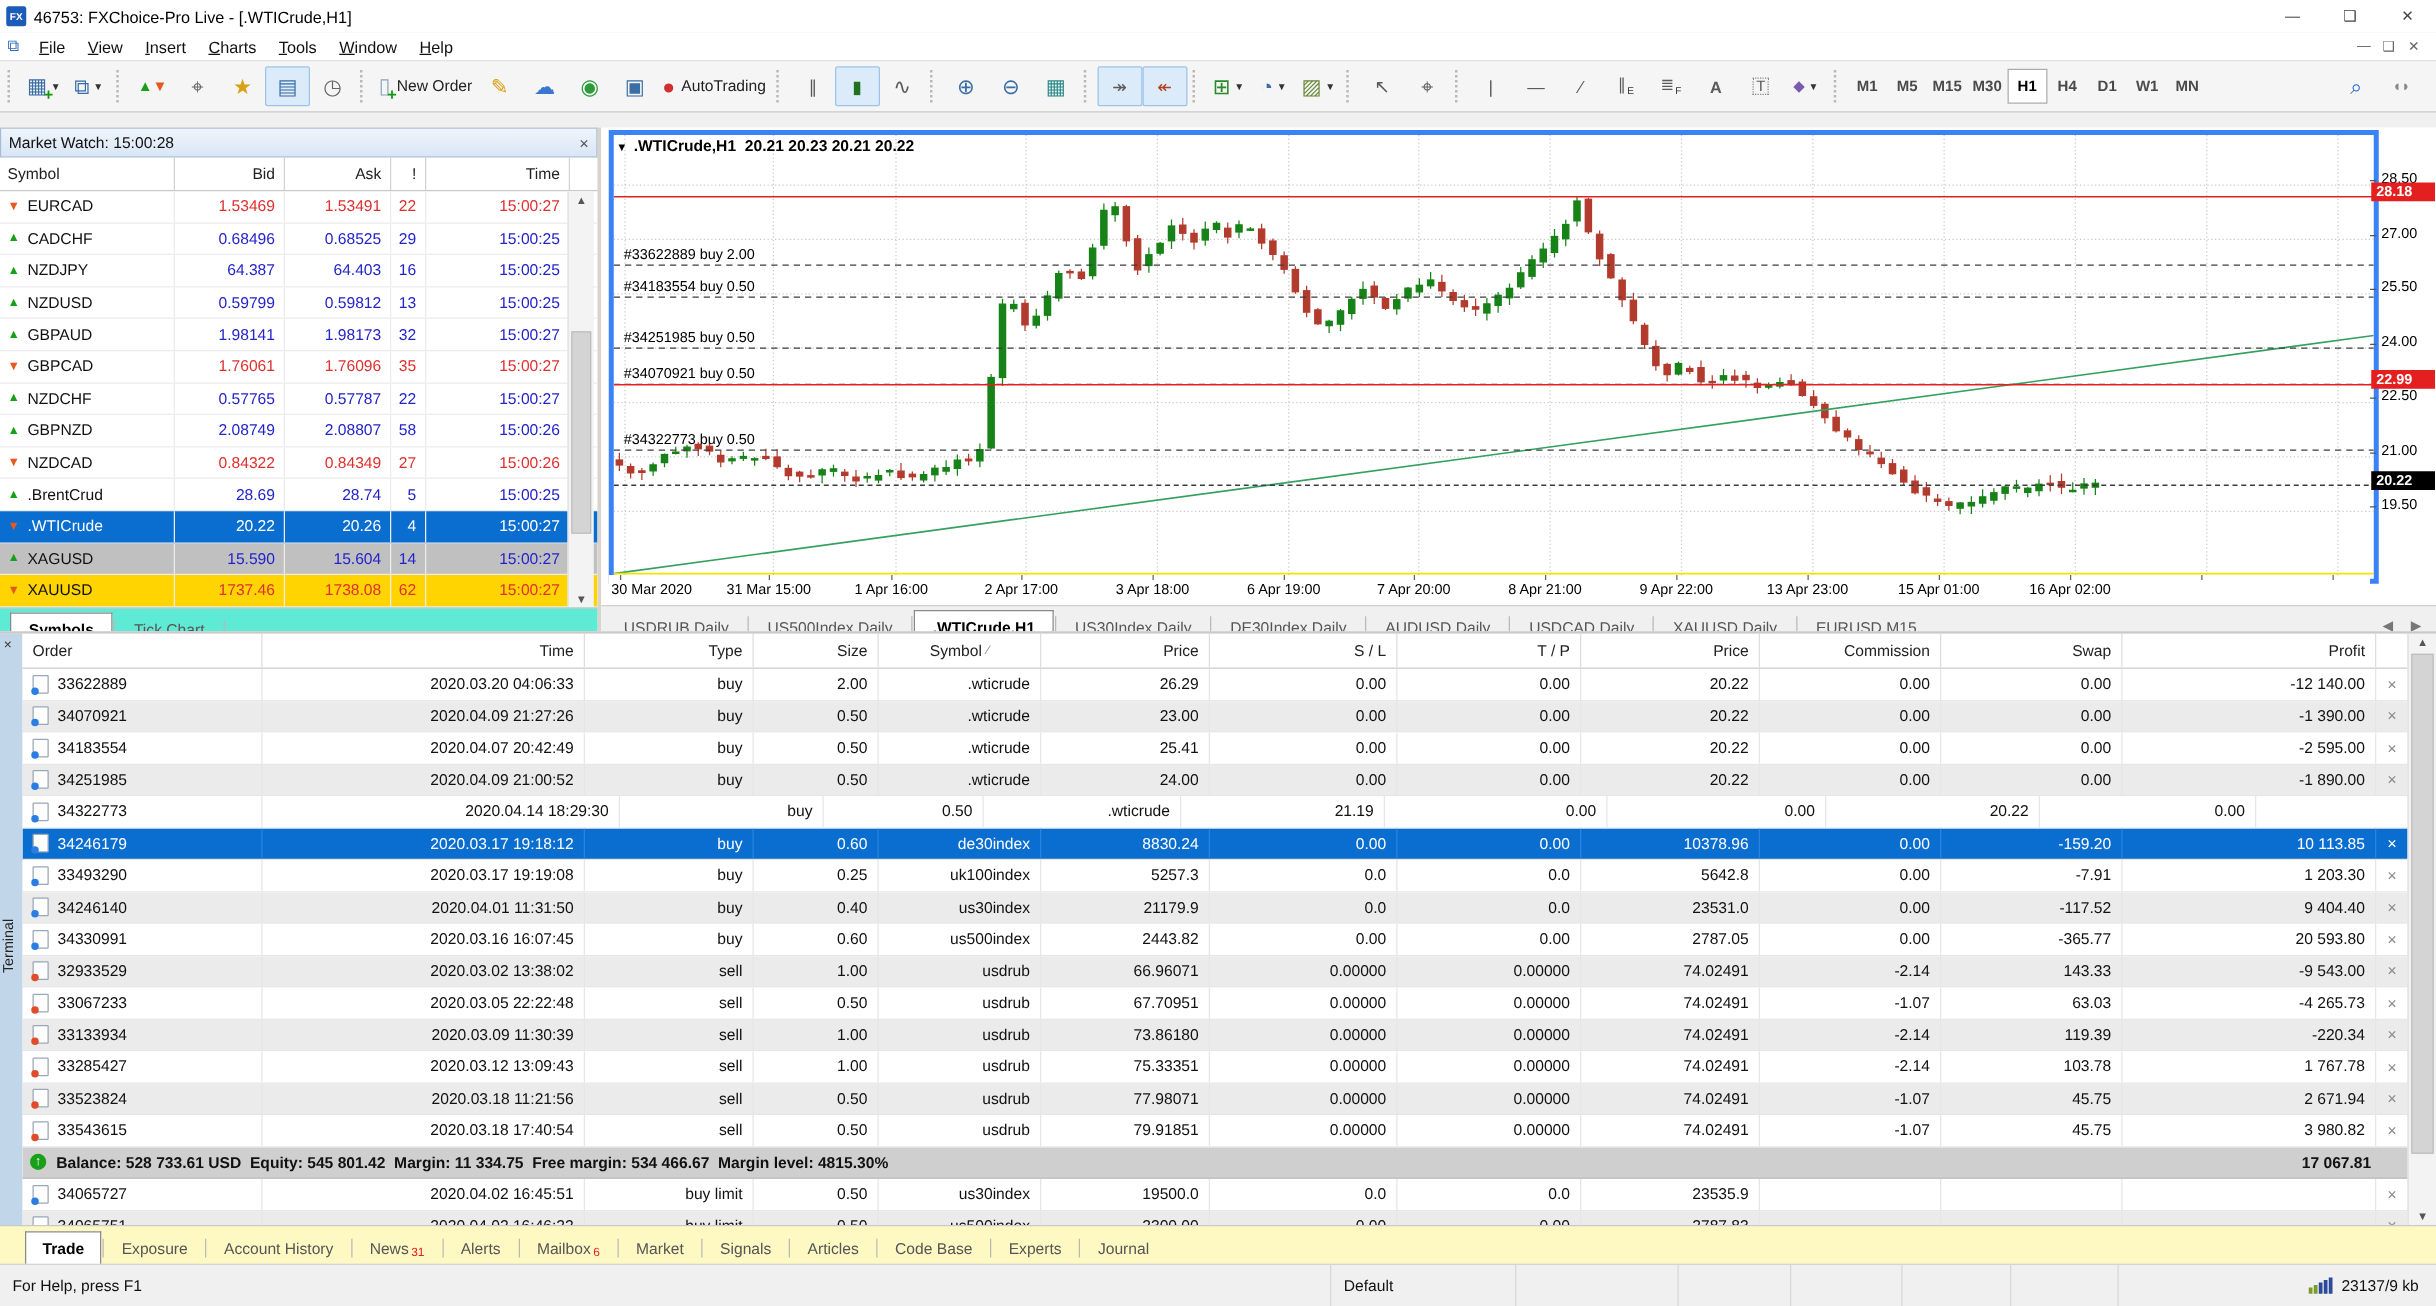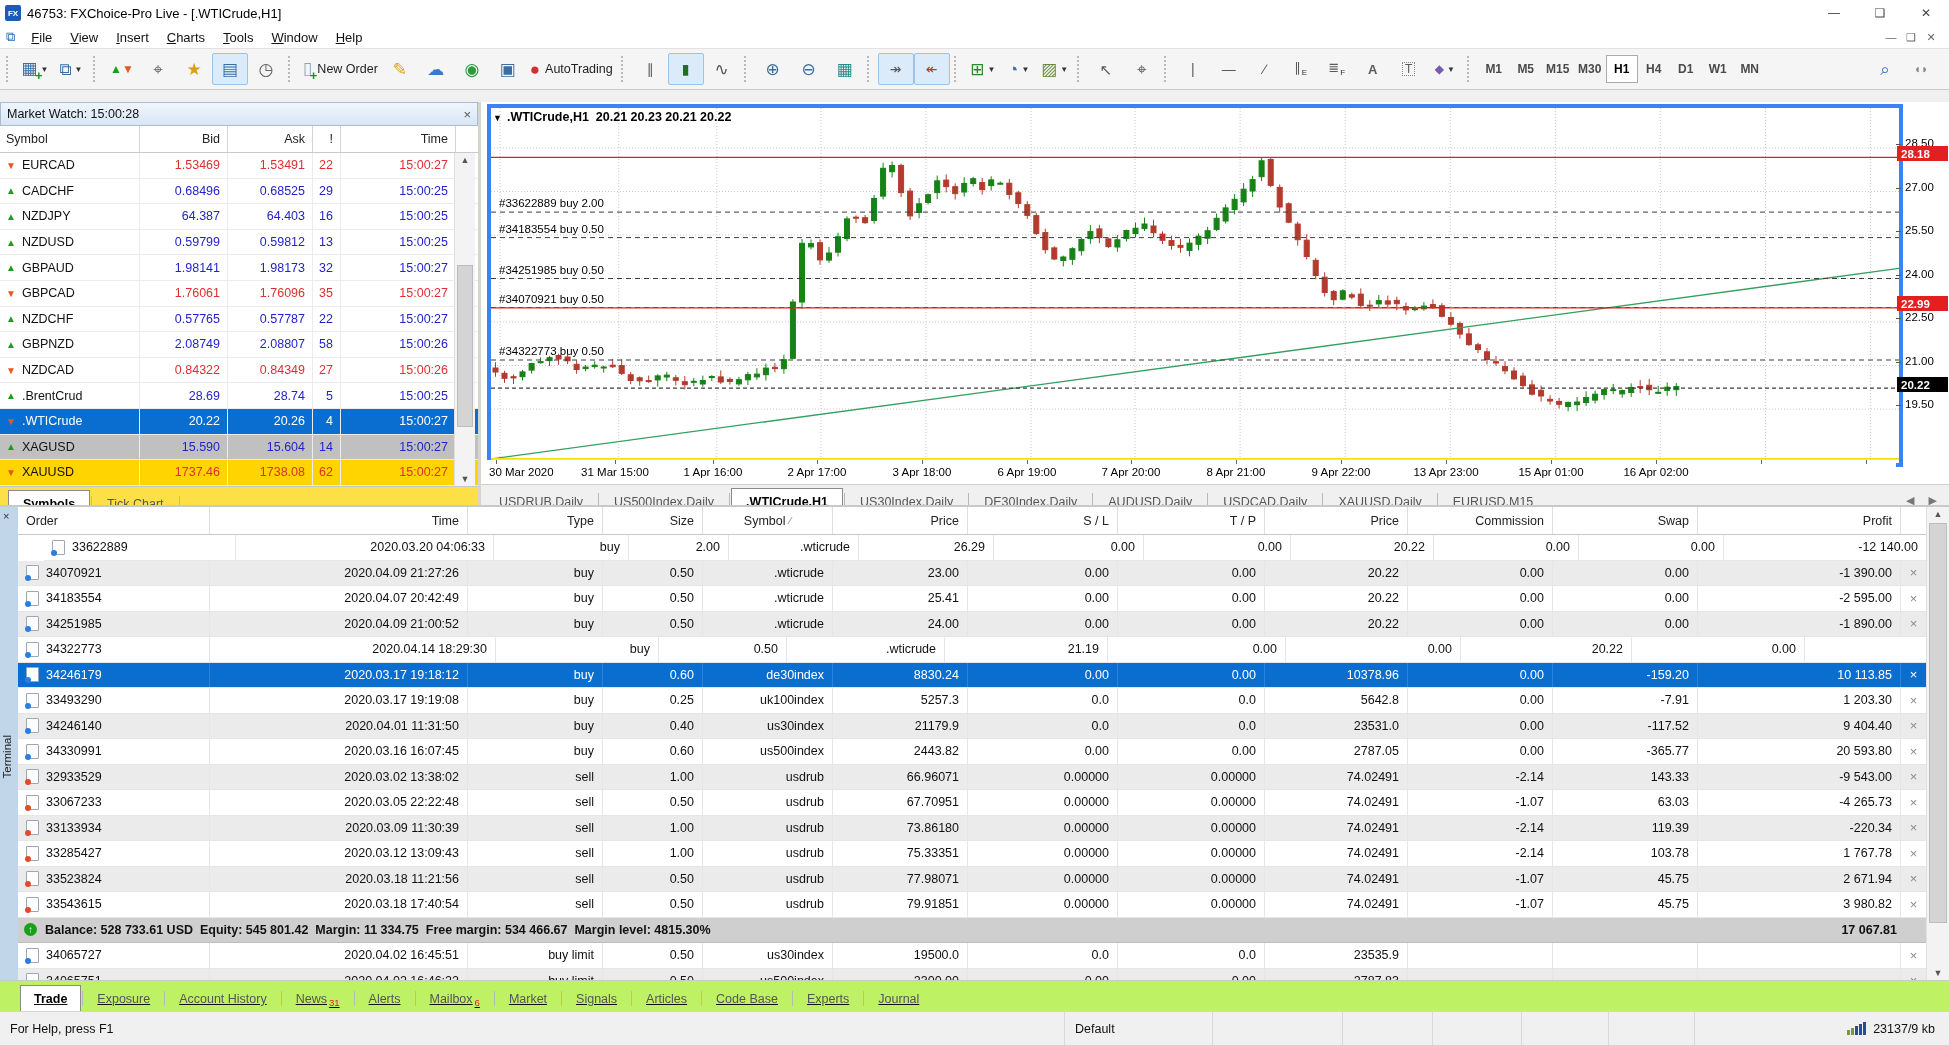--- a/index.html
+++ b/index.html
@@ -61,21 +61,21 @@
   .mw-row.selected{background:#0a6ed1;color:#fff;}
   .mw-row.selected .v-blue,.mw-row.selected .v-red{color:#fff;}
   .arrow-up{color:#18a018;font-size:10px;margin-right:6px;}
   .arrow-dn{color:#e8581e;font-size:10px;margin-right:6px;}
   .v-blue{color:#2323cc;}
   .v-red{color:#e02f2f;}
   .mw-scroll{position:absolute;right:3px;top:51px;width:20px;height:333px;background:#f3f3f3;
              border-left:1px solid #e0e0e0;font-size:9px;color:#555;}
   .mw-scroll .thumb{position:absolute;left:2px;right:2px;top:112px;height:160px;background:#d4d4d4;border:1px solid #bdbdbd;}
   .sarrow{position:absolute;left:0;width:100%;text-align:center;}
-  .mw-tabs{position:absolute;left:0;bottom:0;width:100%;height:31px;background:#fde047;
+  .mw-tabs{position:absolute;left:0;bottom:0;width:100%;height:31px;background:#5eead4;
            border-top:1px solid #c9c9c9;display:flex;align-items:flex-end;padding-left:8px;box-sizing:border-box;}
   .doc-tab{height:26px;display:flex;align-items:center;padding:0 14px;font-size:12.5px;color:#555;}
   .doc-tab.active{background:#fff;border:1px solid #8a8a8a;border-bottom:none;color:#000;font-weight:bold;}
   .ct-sep{width:1px;height:15px;background:#b9b9b9;margin:0 1px 6px 1px;}
   
   .chartwin{position:absolute;left:481px;top:0;width:1468px;height:415px;background:#fff;}
   .plot{position:absolute;left:6px;top:2px;width:1408px;height:355px;border:4px solid #3b82f6;box-sizing:content-box;}
   .plot svg{display:block;}
   .chart-info{position:absolute;left:12px;top:8px;font-size:12.5px;font-weight:bold;color:#000;}
   .chart-info .dd{font-size:9px;margin-right:5px;}
@@ -121,22 +121,22 @@
   .xbtn{color:#8a8a8a;font-size:13px;}
   .balance-row{height:25.5px;background:#cfcfcf;display:flex;align-items:center;font-weight:bold;
                font-size:12.5px;border-bottom:1px solid #bdbdbd;position:relative;box-sizing:border-box;}
   .bal-ico{width:13px;height:13px;border-radius:50%;background:#18a018;color:#fff;font-size:10px;
            display:flex;align-items:center;justify-content:center;margin:0 8px 0 6px;flex:none;}
   .bal-text{white-space:pre;}
   .bal-total{position:absolute;right:30px;font-weight:bold;}
   .t-scroll{position:absolute;right:0;top:0;width:22px;height:473px;background:#f3f3f3;border-left:1px solid #e0e0e0;
             font-size:9px;color:#555;}
   .t-scroll .thumb{position:absolute;left:2px;right:2px;top:16px;height:398px;background:#d4d4d4;border:1px solid #bdbdbd;}
-  .t-tabs{position:absolute;left:0;top:473px;width:100%;height:32px;background:#bef264;border-top:1px solid #c9c9c9;
-          display:flex;align-items:flex-end;padding-left:20px;box-sizing:border-box;text-decoration:underline;}
+  .t-tabs{position:absolute;left:0;top:473px;width:100%;height:32px;background:#fef9c3;border-top:1px solid #c9c9c9;
+          display:flex;align-items:flex-end;padding-left:20px;box-sizing:border-box;}
   .t-tabs .doc-tab{height:26px;padding:0 13px;}
   .badge-num{color:#e02020;font-size:9.5px;margin-left:2px;align-self:flex-end;margin-bottom:4px;}
   
   .statusbar{position:absolute;left:0;bottom:0;width:100%;height:33px;background:#f0f0f0;border-top:1px solid #d4d4d4;
              display:flex;align-items:stretch;font-size:12.5px;color:#111;}
   .sb-cell{display:flex;align-items:center;padding:0 10px;border-right:1px solid #d8d8d8;box-sizing:border-box;}
   .sb-last{margin-left:auto;display:flex;align-items:center;padding-right:14px;}
   .sig{display:flex;align-items:flex-end;gap:1px;margin-right:7px;}
   .sig i{display:block;width:3px;}
 </style>
@@ -868,21 +868,21 @@
         <div class="cell r">Price</div>
         <div class="cell r">S / L</div>
         <div class="cell r">T / P</div>
         <div class="cell r">Price</div>
         <div class="cell r">Commission</div>
         <div class="cell r">Swap</div>
         <div class="cell r">Profit</div>
         <div class="cell c"></div>
       </div>
     <div class="t-rows" id="t-rows">
-        <div class="t-row" style="grid-template-columns: 192px 258px 135px 100px 130px 135px 150px 147px 143px 145px 145px 203px 26px; margin-left: 26px;">
+        <div class="t-row" style="grid-template-columns: 192px 258px 135px 100px 130px 135px 150px 147px 143px 145px 145px 203px 26px;">
           <div class="cell ">
             <span class="doc-ico buy"></span>
             <span>33622889</span>
           </div>
           <div class="cell r">2020.03.20 04:06:33</div>
           <div class="cell r">buy</div>
           <div class="cell r">2.00</div>
           <div class="cell r">.wticrude</div>
           <div class="cell r">26.29</div>
           <div class="cell r">0.00</div>

